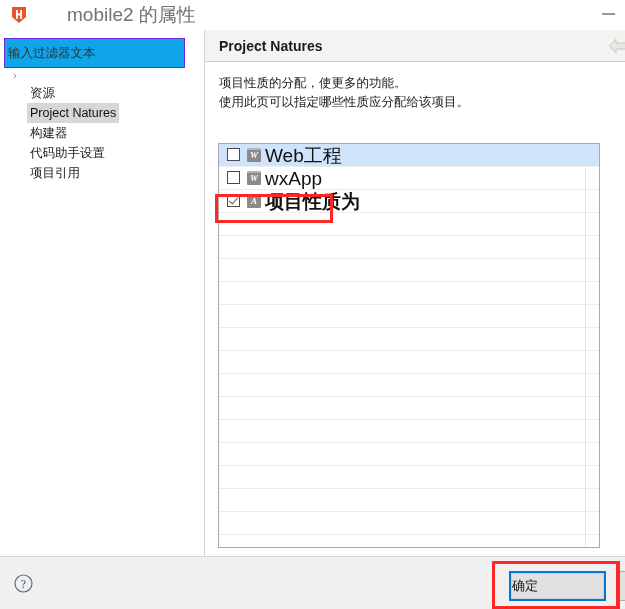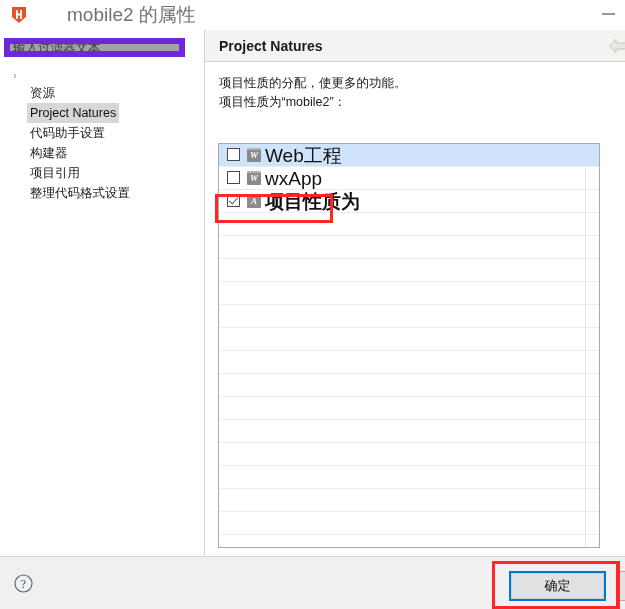--- a/index.html
+++ b/index.html
@@ -55,23 +55,23 @@
   
   .left-pane {
     position: absolute;
     left: 0; top: 30px;
     width: 204px; height: 526px;
     background: #ffffff;
   }
   .filter-input {
     position: absolute;
     left: 4px; top: 8px;
-    width: 181px; height: 19px;
-    border: 6px solid #6d28d9;
-    background: #a3a3a3;
+    width: 181px; height: 30px;
+    border: 1px solid #6d28d9;
+    background: #0ea5e9;
     box-sizing: border-box;
     font-family: "Liberation Sans", "DejaVu Sans", sans-serif;
     font-size: 12.5px;
     color: #333;
     padding: 0 3px;
     line-height: 17px;
     outline: none;
   }
   .filter-input::placeholder { color: #333; opacity: 1; }
   .tree {
@@ -254,21 +254,21 @@
   .ok-button {
     position: absolute;
     left: 509px; top: 571px;
     width: 97px; height: 30px;
     background: #e1e1e1;
     border: 2px solid #0078d7;
     box-sizing: border-box;
     font-family: "Liberation Sans", "DejaVu Sans", sans-serif;
     font-size: 13px;
     color: #111;
-    text-align: center;
+    text-align: left;
     line-height: 26px;
     padding: 0;
     cursor: default;
   }
   .ok-button-inner {
     display: block;
     width: 100%;
     height: 100%;
     border: 1px solid #cfcfcf;
     box-sizing: border-box;
@@ -314,50 +314,47 @@
 
     <div class="tree">
       <div class="tree-item">
         <span class="tw">›</span>
         <span class="tlabel">资源</span>
       </div>
       <div class="tree-item selected">
         <span class="tlabel">Project Natures</span>
       </div>
       <div class="tree-item">
+        <span class="tlabel">构建器</span>
+      </div>
+      <div class="tree-item">
         <span class="tlabel">代码助手设置</span>
-      </div>
-      <div class="tree-item">
-        <span class="tlabel">构建器</span>
       </div>
       <div class="tree-item">
         <span class="tlabel">项目引用</span>
-      </div>
-      <div class="tree-item">
-        <span class="tlabel">整理代码格式设置</span>
       </div>
     </div>
   </div>
 
   <div class="pane-divider"></div>
 
   <div class="right-pane">
 
     <div class="page-header">
       <span class="page-title">Project Natures</span>
       <span class="restore-arrow">
         <svg width="18" height="16" viewBox="0 0 18 16">
           <path d="M7 1 L7 5 L17 5 L17 11 L7 11 L7 15 L0.5 8 Z" fill="#e9e7e2" stroke="#c9c6c0" stroke-width="1"></path>
         </svg>
       </span>
     </div>
 
     <div class="desc">
       <div>项目性质的分配，使更多的功能。</div>
-      <div>项目性质为“mobile2”：</div>
+      <div>使用此页可以指定哪些性质应分配给该项目。</div>
     </div>
 
     <div class="list-box">
       <div class="list-scroll-line"></div>
 
       <div class="nature-row row-selected">
         <span class="chk"></span>
         <span class="nicon">W</span>
         <span class="nlabel">Web工程</span>
       </div>

